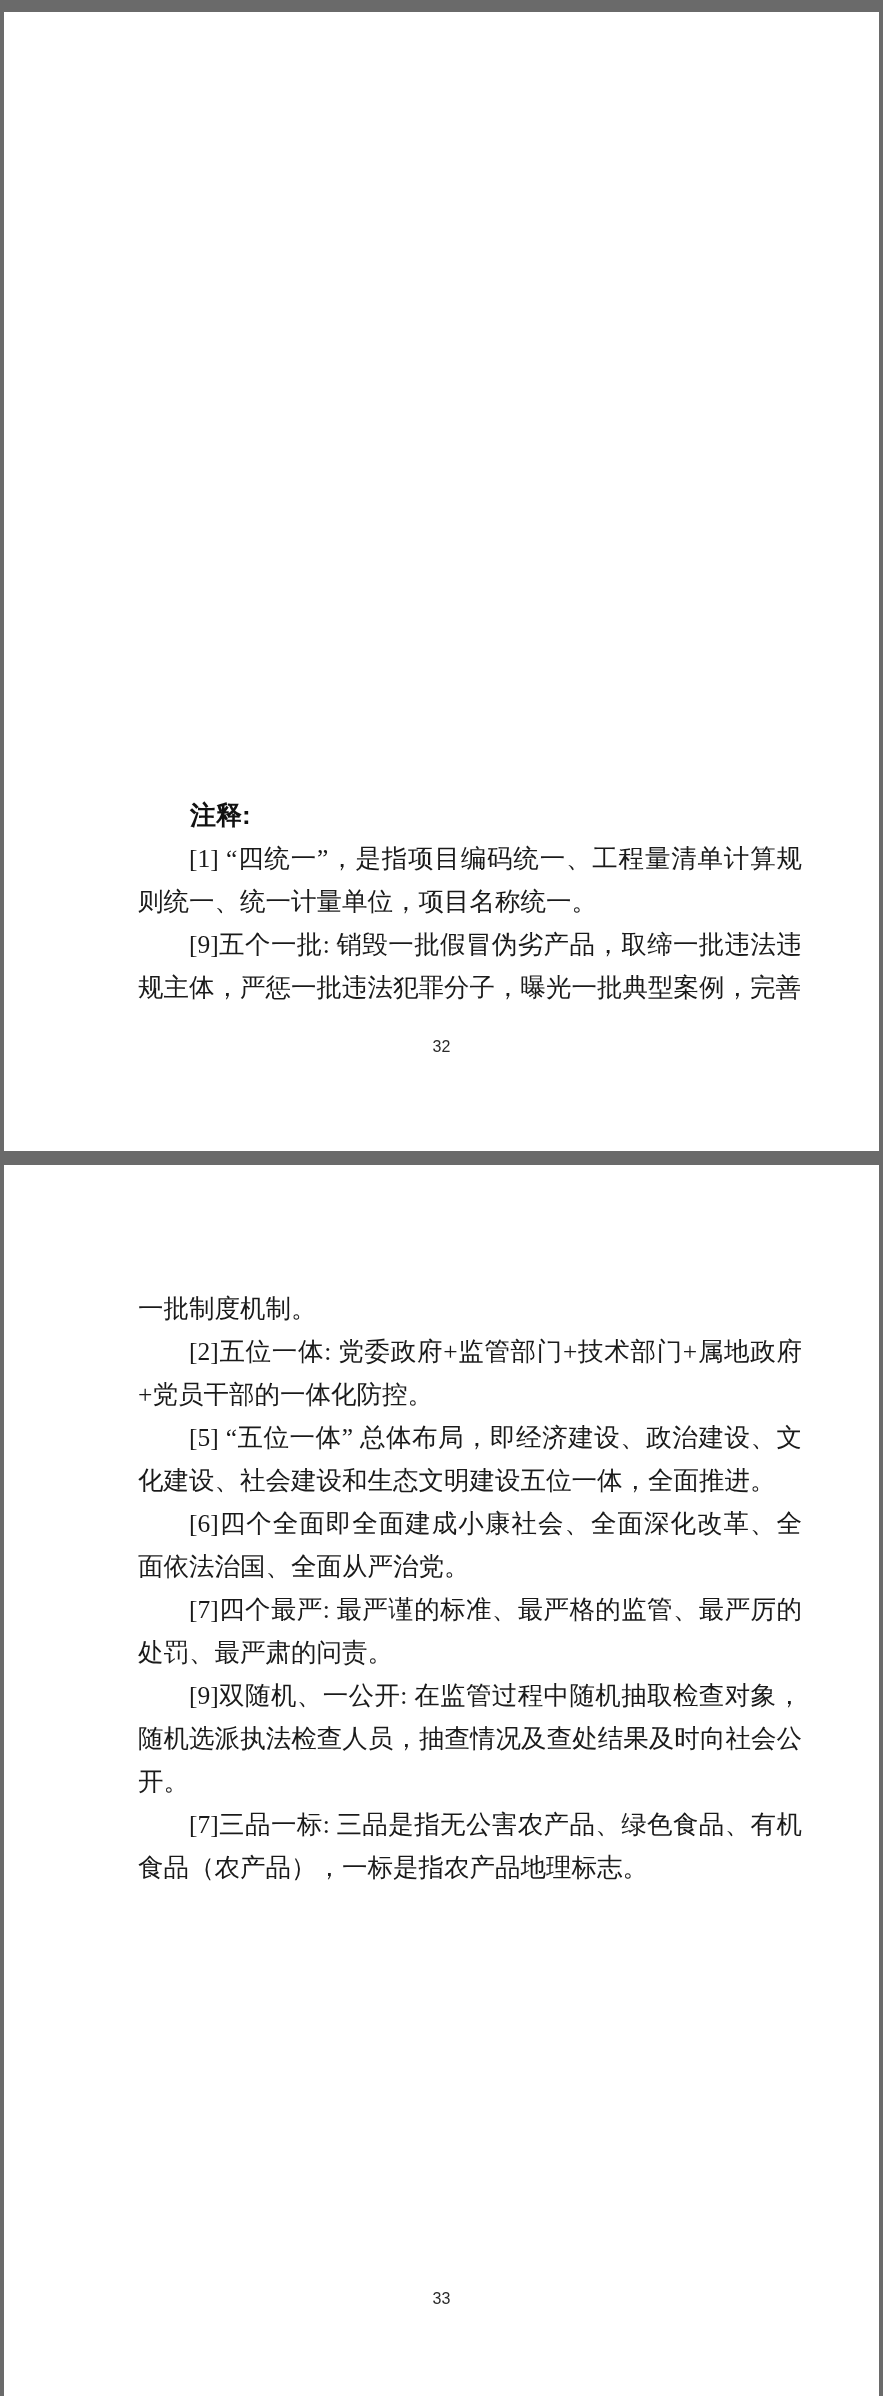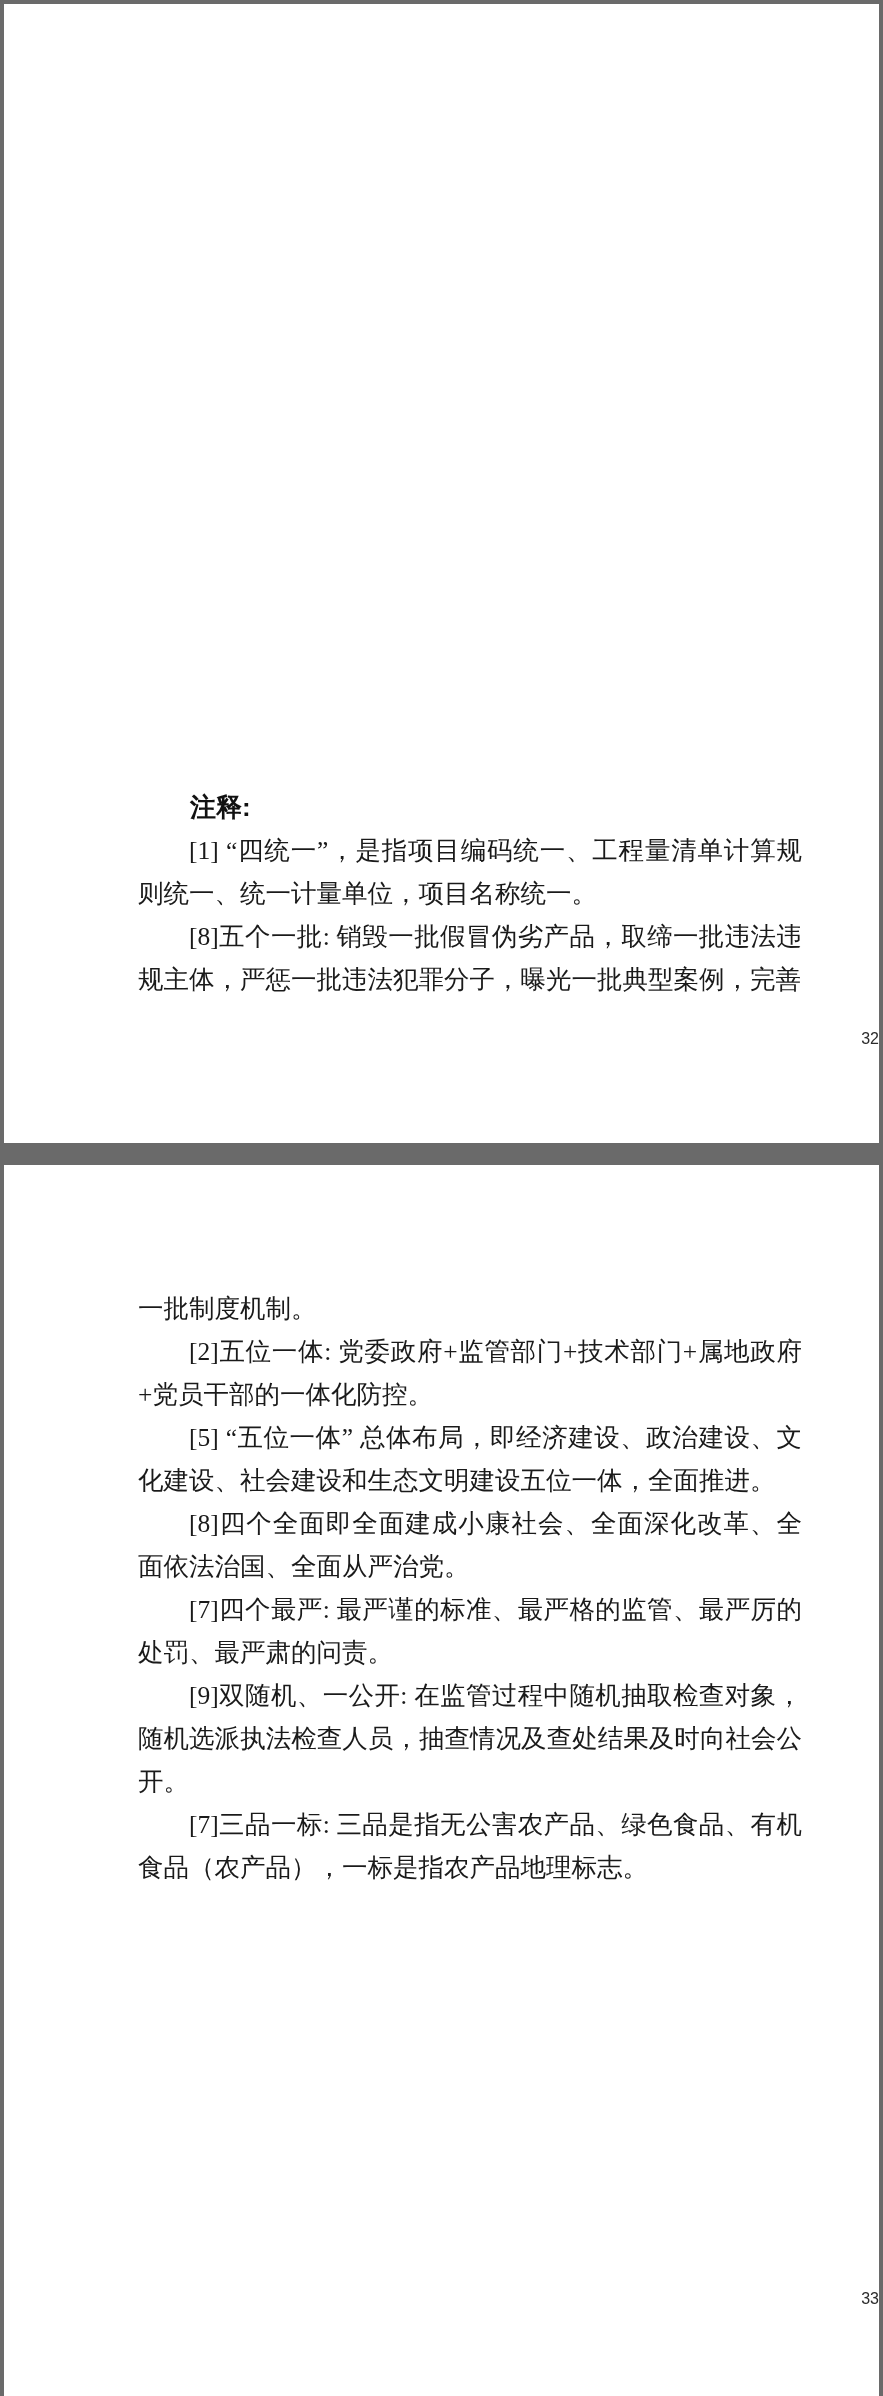--- a/index.html
+++ b/index.html
@@ -9,24 +9,24 @@
   }
   body {
     width: 883px;
     height: 2396px;
     overflow: hidden;
   }
   .viewer-frame {
     box-sizing: border-box;
     width: 883px;
     height: 2396px;
-    padding: 4px 4px 5px 4px;
+    padding: 12px 4px 5px 4px;
     display: flex;
     flex-direction: column;
-    gap: 22px;
+    gap: 14px;
   }
   .page {
     position: relative;
     width: 875px;
     background: #ffffff;
     flex: 0 0 auto;
   }
   .page-first  { height: 1139px; }
   .page-second { height: 1238px; }
 
@@ -57,46 +57,46 @@
     text-indent: 2em;
   }
   .para.no-indent {
     text-indent: 0;
   }
   .page-num {
     position: absolute;
     left: 0;
     bottom: 95px;
     width: 100%;
-    text-align: right;
+    text-align: center;
     font-family: "Liberation Sans", "DejaVu Sans", sans-serif;
     font-size: 16px;
     color: #2b2b2b;
   }
 </style>
 </head>
 <body>
 
 <div class="viewer-frame">
 
   <div class="page page-first">
     <div class="content">
       <h2 class="notes-heading">注释:</h2>
       <p class="para">[1] “四统一”，是指项目编码统一、工程量清单计算规则统一、统一计量单位，项目名称统一。</p>
-      <p class="para">[8]五个一批: 销毁一批假冒伪劣产品，取缔一批违法违规主体，严惩一批违法犯罪分子，曝光一批典型案例，完善</p>
+      <p class="para">[9]五个一批: 销毁一批假冒伪劣产品，取缔一批违法违规主体，严惩一批违法犯罪分子，曝光一批典型案例，完善</p>
     </div>
     <div class="page-num">32</div>
   </div>
 
   <div class="page page-second">
     <div class="content">
       <p class="para no-indent">一批制度机制。</p>
       <p class="para">[2]五位一体: 党委政府+监管部门+技术部门+属地政府+党员干部的一体化防控。</p>
       <p class="para">[5] “五位一体” 总体布局，即经济建设、政治建设、文化建设、社会建设和生态文明建设五位一体，全面推进。</p>
-      <p class="para">[8]四个全面即全面建成小康社会、全面深化改革、全面依法治国、全面从严治党。</p>
+      <p class="para">[6]四个全面即全面建成小康社会、全面深化改革、全面依法治国、全面从严治党。</p>
       <p class="para">[7]四个最严: 最严谨的标准、最严格的监管、最严厉的处罚、最严肃的问责。</p>
       <p class="para">[9]双随机、一公开: 在监管过程中随机抽取检查对象，随机选派执法检查人员，抽查情况及查处结果及时向社会公开。</p>
       <p class="para">[7]三品一标: 三品是指无公害农产品、绿色食品、有机食品（农产品），一标是指农产品地理标志。</p>
     </div>
     <div class="page-num">33</div>
   </div>
 
 </div>
 
 </body></html>

